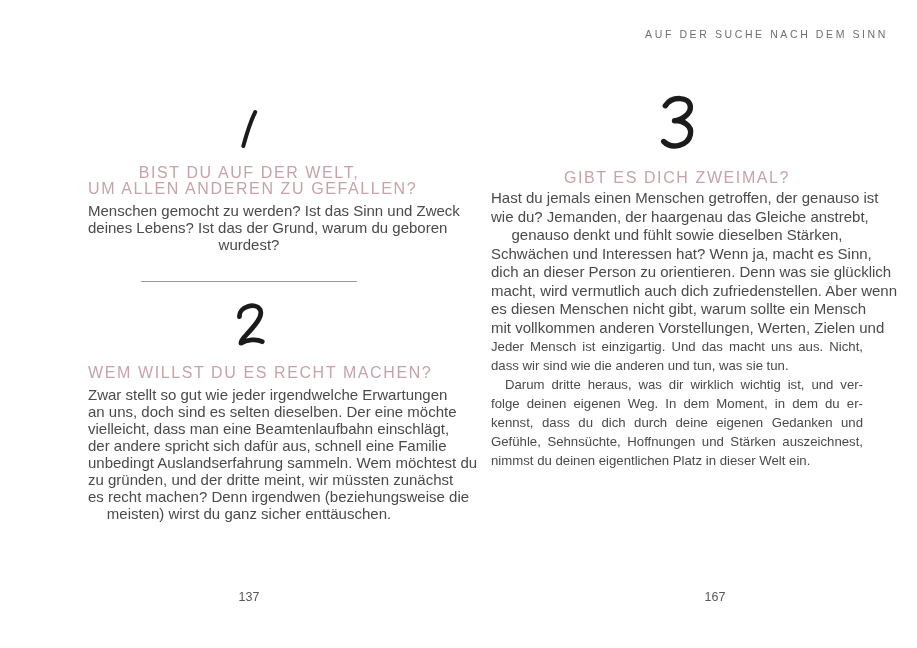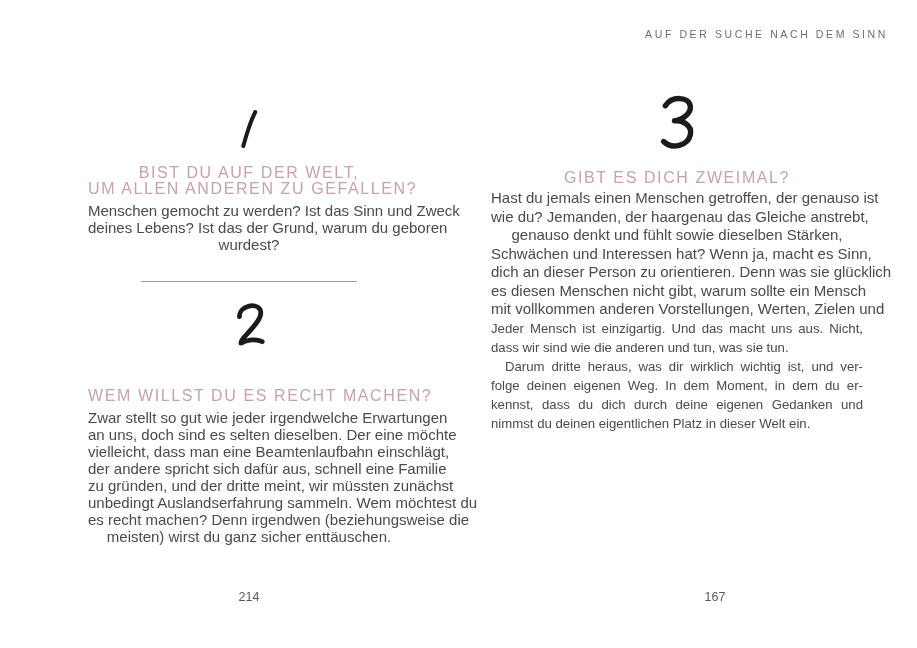--- a/index.html
+++ b/index.html
@@ -20,21 +20,21 @@
   .num-1 { margin-top:12px; }
   .num-2 { margin-top:16px; }
   .num-3 { margin-top:6px; }
 
   .heading {
     margin:0; font-weight:normal;
     font-size:16px; letter-spacing:1.6px; line-height:16px;
     color:#c6a3a9;
   }
   .h1a { margin-top:7px; }
-  .h2a { margin-top:32px; }
+  .h2a { margin-top:9px; }
   .h3a { margin-top:13px; }
 
   .body { font-size:15px; line-height:17px; color:#4a4a4a; margin-top:5px; }
   .col-right .body { line-height:18.5px; margin-top:3px; }
   .lines-nowrap > div { white-space:nowrap; }
 
   .divider {
     border:none; border-top:1.5px solid #9b9b9b;
     width:216px; margin:28px auto 0 auto;
   }
@@ -89,22 +89,22 @@
         </svg>
       </div>
       <h2 class="heading h2a lines-nowrap">
           <div>WEM WILLST DU ES RECHT MACHEN?</div>
         </h2>
       <div class="body lines-nowrap">
           <div>Zwar stellt so gut wie jeder irgendwelche Erwartungen</div>
           <div>an uns, doch sind es selten dieselben. Der eine möchte</div>
           <div>vielleicht, dass man eine Beamtenlaufbahn einschlägt,</div>
           <div>der andere spricht sich dafür aus, schnell eine Familie</div>
+          <div>unbedingt Auslandserfahrung sammeln. Wem möchtest du</div>
           <div>zu gründen, und der dritte meint, wir müssten zunächst</div>
-          <div>unbedingt Auslandserfahrung sammeln. Wem möchtest du</div>
           <div>es recht machen? Denn irgendwen (beziehungsweise die</div>
           <div>meisten) wirst du ganz sicher enttäuschen.</div>
         </div>
     </section>
 
   </div>
 
   <div class="col col-right">
 
     <section>
@@ -115,36 +115,38 @@
       </div>
       <h2 class="heading h3a lines-nowrap">
           <div>GIBT ES DICH ZWEIMAL?</div>
         </h2>
       <div class="body lines-nowrap">
           <div>Hast du jemals einen Menschen getroffen, der genauso ist</div>
           <div>wie du? Jemanden, der haargenau das Gleiche anstrebt,</div>
           <div>genauso denkt und fühlt sowie dieselben Stärken,</div>
           <div>Schwächen und Interessen hat? Wenn ja, macht es Sinn,</div>
           <div>dich an dieser Person zu orientieren. Denn was sie glücklich</div>
+          <div>macht, wird vermutlich auch dich zufriedenstellen. Aber wenn</div>
           <div>es diesen Menschen nicht gibt, warum sollte ein Mensch</div>
           <div>mit vollkommen anderen Vorstellungen, Werten, Zielen und</div>
         </div>
     </section>
 
     <div class="closing">
       <div class="para justify">
           <div>Jeder Mensch ist einzigartig. Und das macht uns aus. Nicht,</div>
           <div>dass wir sind wie die anderen und tun, was sie tun.</div>
         </div>
       <div class="para justify indent-first">
           <div>Darum dritte heraus, was dir wirklich wichtig ist, und ver-</div>
           <div>folge deinen eigenen Weg. In dem Moment, in dem du er-</div>
           <div>kennst, dass du dich durch deine eigenen Gedanken und</div>
+          <div>Gefühle, Sehnsüchte, Hoffnungen und Stärken auszeichnest,</div>
           <div>nimmst du deinen eigentlichen Platz in dieser Welt ein.</div>
         </div>
     </div>
 
   </div>
 
-  <div class="pagenum pagenum-left">214</div>
+  <div class="pagenum pagenum-left">137</div>
   <div class="pagenum pagenum-right">167</div>
 
 </div>
 
 </body></html>

